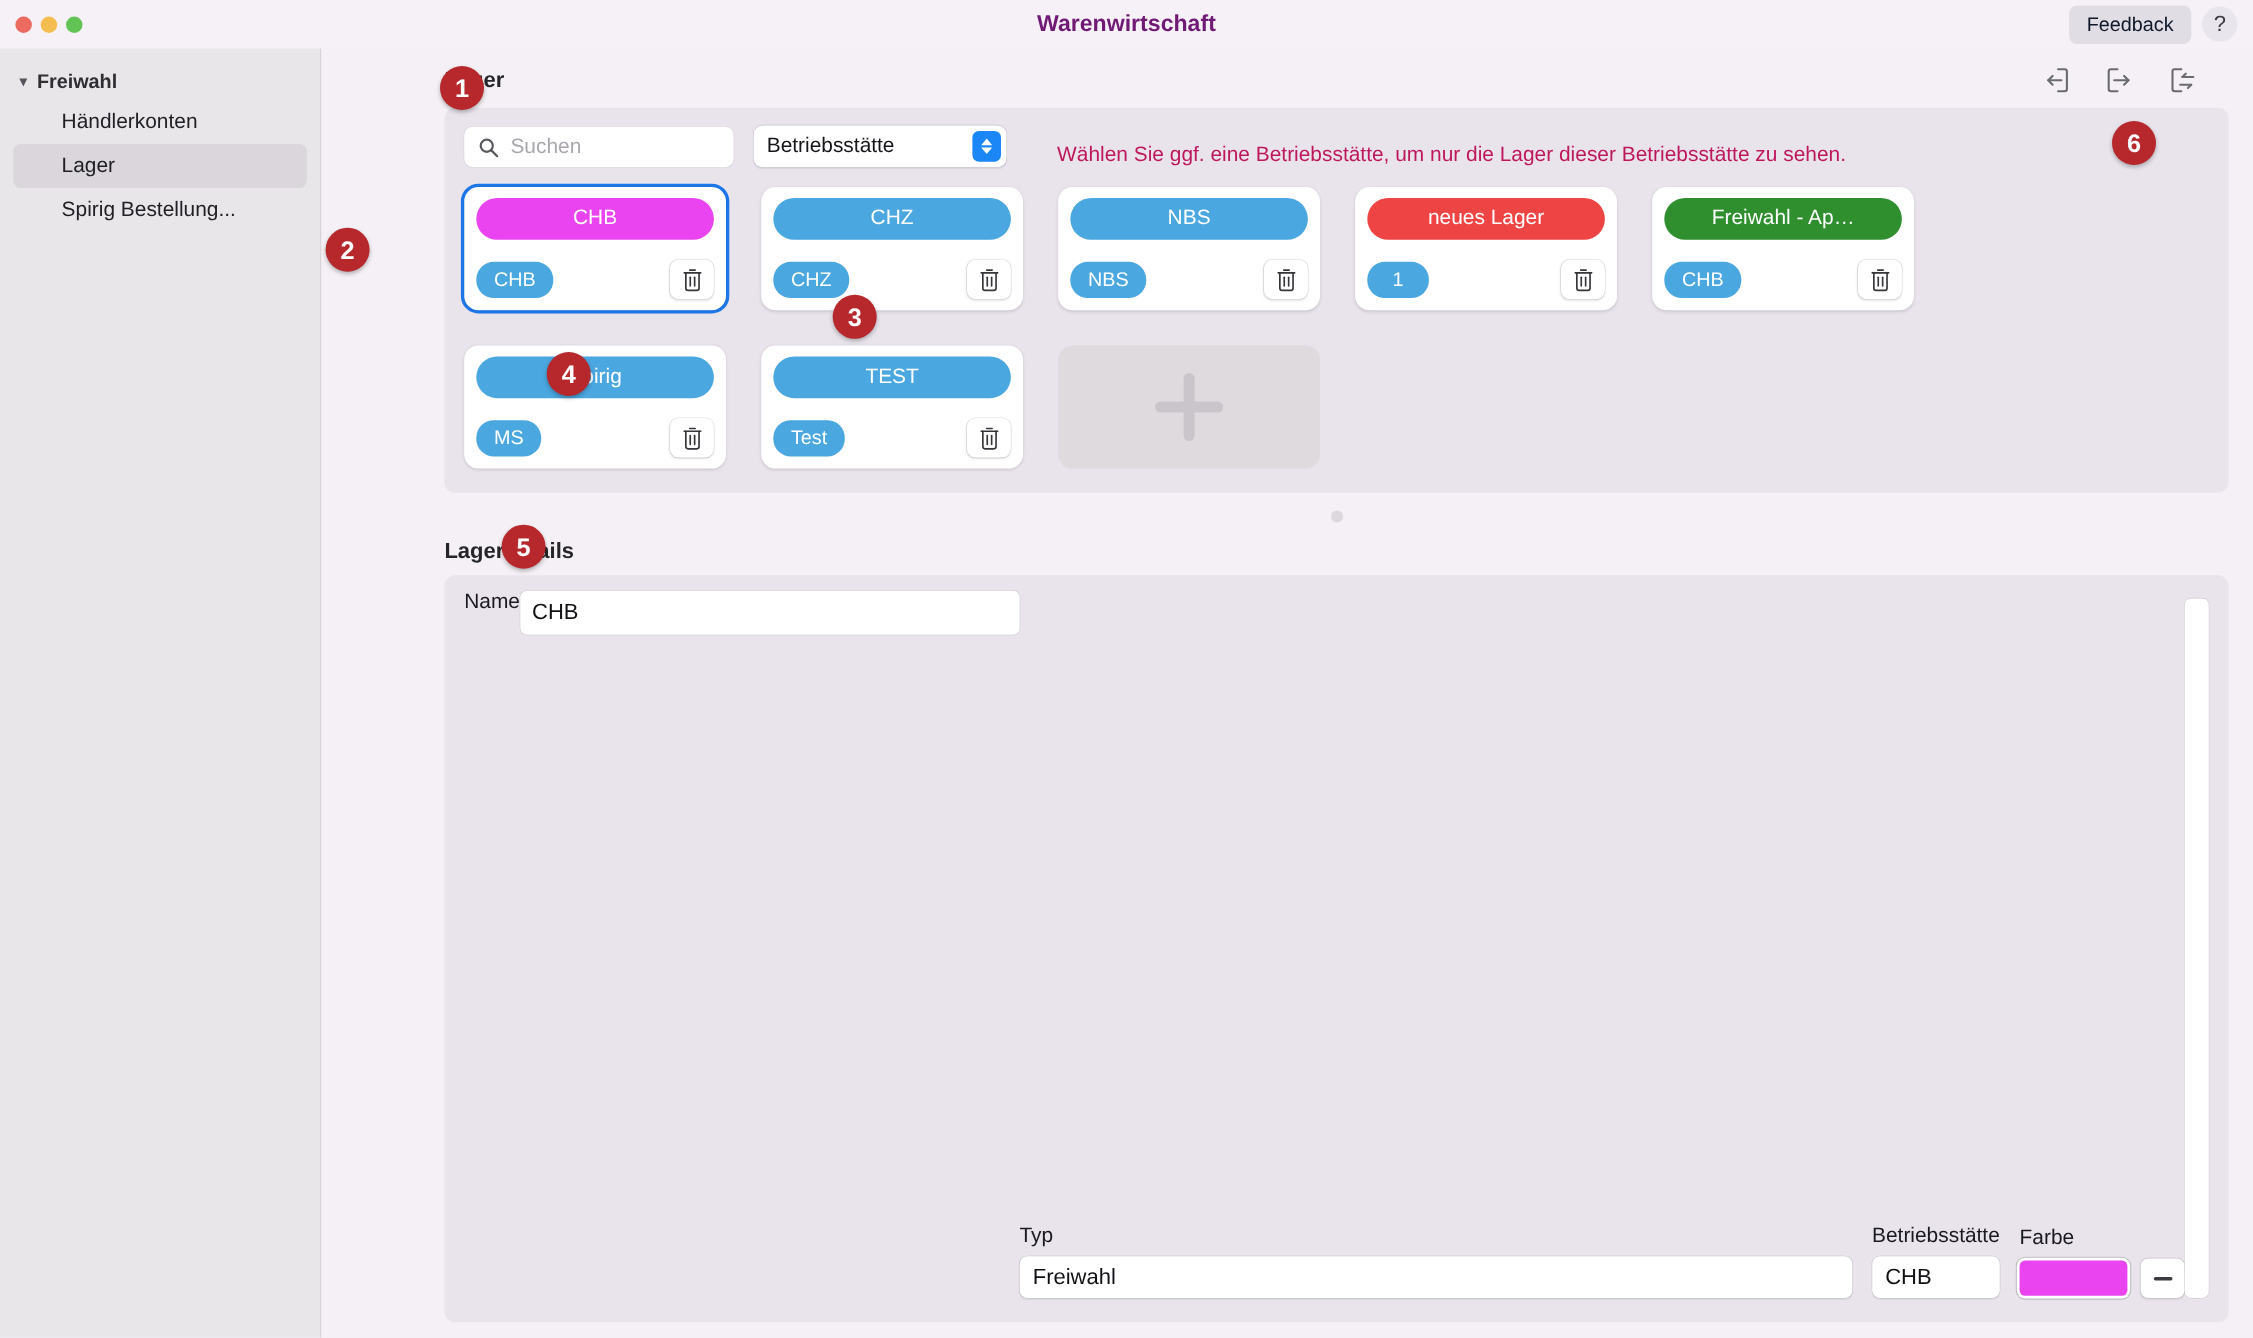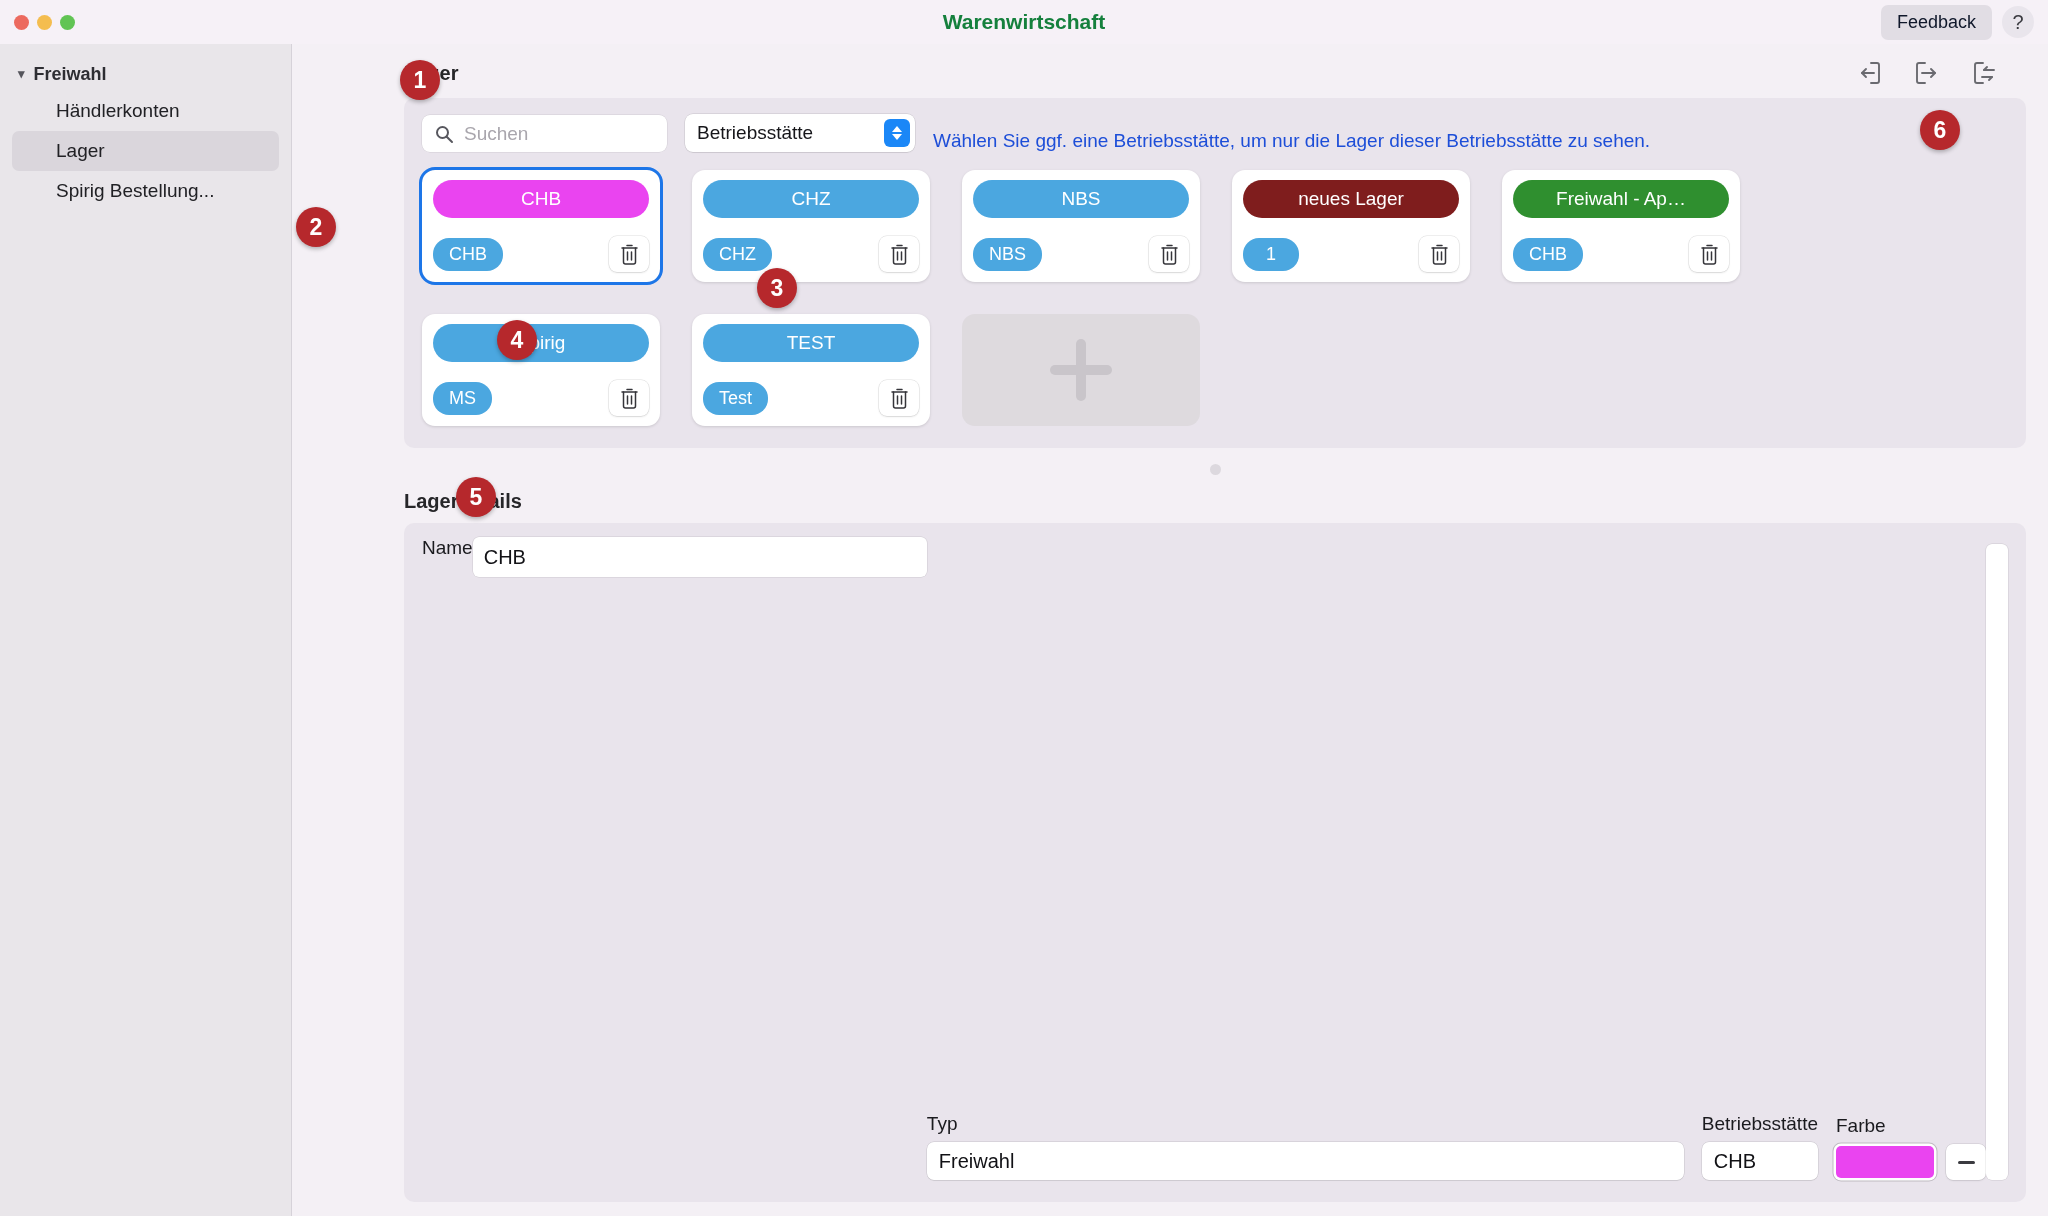--- a/index.html
+++ b/index.html
@@ -24,21 +24,21 @@
   }
   .traffic { display: flex; align-items: center; gap: 8px; }
   .light { width: 15px; height: 15px; border-radius: 50%; display: block; }
   .light.red    { background: #ec6a5f; }
   .light.yellow { background: #f4bd4f; }
   .light.green  { background: #61c454; }
 
   .win-title {
     position: absolute; left: 0; right: 0; top: 0; height: 44px;
     display: flex; align-items: center; justify-content: center;
-    font-size: 21px; font-weight: bold; color: #15803d;
+    font-size: 21px; font-weight: bold; color: #701a75;
     pointer-events: none;
   }
   .titlebar-right {
     margin-left: auto; display: flex; align-items: center; gap: 10px;
     position: relative; z-index: 2;
   }
   .feedback-btn {
     background: #e1dde4; border: none; border-radius: 7px;
     padding: 7px 16px; font-size: 18px; color: #0f172a;
     font-family: inherit; cursor: pointer;
@@ -121,21 +121,21 @@
   }
   .select .stepper {
     position: absolute; right: 5px; top: 50%; transform: translateY(-50%);
     width: 26px; height: 28px; border-radius: 6px; background: #1b87f7;
     display: flex; flex-direction: column; align-items: center; justify-content: center; gap: 2px;
   }
   .stepper i { display: block; width: 0; height: 0; border-left: 5px solid transparent; border-right: 5px solid transparent; }
   .stepper i.up   { border-bottom: 6px solid #fff; }
   .stepper i.down { border-top: 6px solid #fff; }
 
-  .hint { font-size: 19px; color: #1d4ed8; white-space: nowrap; }
+  .hint { font-size: 19px; color: #be185d; white-space: nowrap; margin-left: 28px; }
 
   .cards { display: flex; flex-wrap: wrap; gap: 32px 32px; }
 
   .card {
     width: 238px; height: 112px;
     background: #fff; border-radius: 13px;
     padding: 10px 11px;
     display: flex; flex-direction: column; justify-content: space-between;
     box-shadow: 0 1px 3px rgba(0,0,0,.13);
     position: relative; cursor: pointer;
@@ -368,21 +368,21 @@
                     <path d="M4.5 5 v14 a2 2 0 0 0 2 2 h8 a2 2 0 0 0 2 -2 V5"></path>
                   <path d="M8 2.5 h5"></path>
                     <path d="M8.5 9 v8"></path>
                     <path d="M12.5 9 v8"></path>
                 </svg>
               </span>
             </div>
           </div>
 
           <div class="card">
-            <div class="card-title" style="background:#7f1d1d">neues Lager</div>
+            <div class="card-title" style="background:#ef4444">neues Lager</div>
             <div class="card-bottom">
               <span class="tag">1</span>
               <span class="trash">
                 <svg width="21" height="23" viewBox="0 0 21 23" fill="none" stroke="#35353a" stroke-width="1.5" stroke-linecap="round">
                   <path d="M3 5 H18"></path>
                     <path d="M4.5 5 v14 a2 2 0 0 0 2 2 h8 a2 2 0 0 0 2 -2 V5"></path>
                   <path d="M8 2.5 h5"></path>
                     <path d="M8.5 9 v8"></path>
                     <path d="M12.5 9 v8"></path>
                 </svg>

